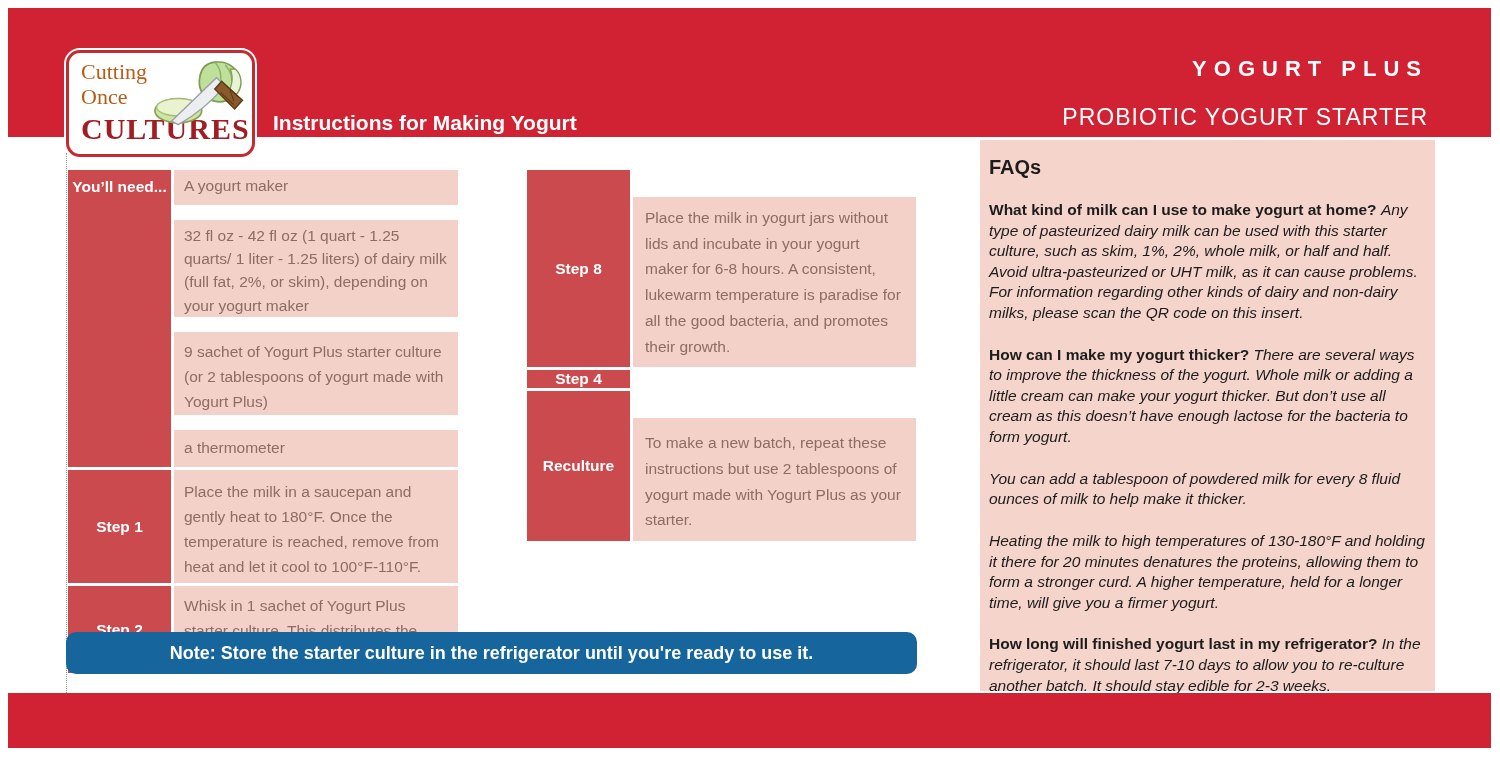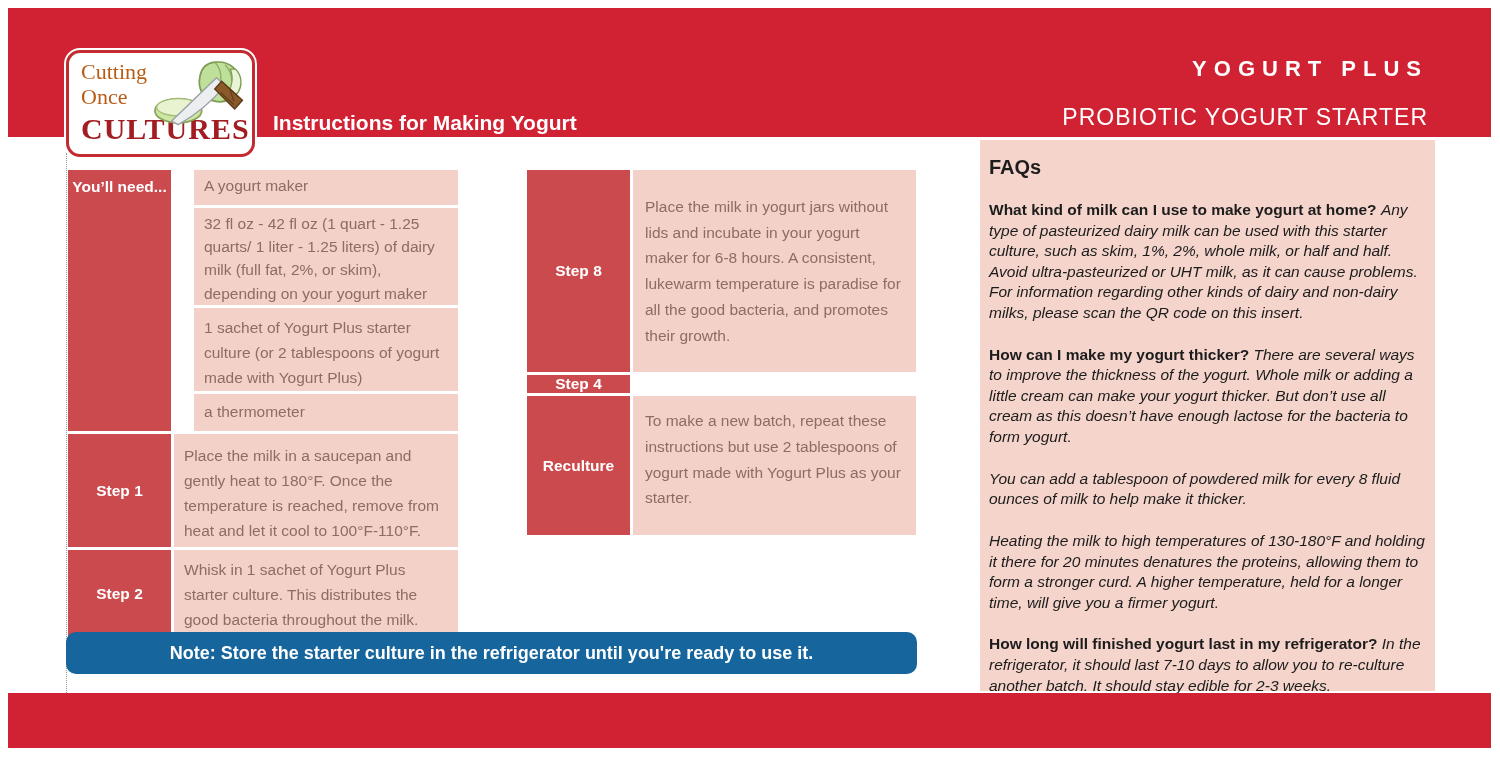--- a/index.html
+++ b/index.html
@@ -39,32 +39,32 @@
   .tbl-left{left:68px;width:390px;}
   .tbl-mid{left:527px;width:389px;}
   .needs-block,.step-row{display:flex;gap:3px;}
   .step-row{margin-top:3px;}
   .label-cell{
     width:103px;flex:0 0 103px;background:var(--red-cell,#cb4a4e);
     color:#ffffff;font-weight:bold;font-size:15.5px;
   }
   .needs-label{padding-top:8px;text-align:center;}
   .step-label{display:flex;align-items:center;justify-content:center;text-align:center;}
-  .needs-items{flex:1;display:flex;flex-direction:column;gap:3px;margin-left:20px;}
+  .needs-items{flex:1;display:flex;flex-direction:column;gap:15px;}
   .cell{
     flex:1;background:var(--pink,#f3d1c8);color:var(--cell-text,#8d6c64);
     font-size:15.5px;line-height:1.5;padding:4px 10px;box-sizing:border-box;
   }
   .needs-items .cell:nth-child(1){min-height:31px;}
   .needs-items .cell:nth-child(2){min-height:97px;}
   .needs-items .cell:nth-child(3){min-height:83px;padding-top:8px;line-height:1.6;}
   .needs-items .cell:nth-child(4){min-height:31px;padding-top:6px;}
   .cell-step1{min-height:104px;padding-top:9px;line-height:1.62;}
   .cell-step2{min-height:76px;padding-top:8px;line-height:1.6;}
-  .tbl-mid .cell{padding:24px 12px;line-height:1.66;}
+  .tbl-mid .cell{padding:8px 12px;line-height:1.66;margin-top:27px;}
   .cell-step3{min-height:134px;}
   .cell-step4{min-height:176px;padding-top:22px !important;line-height:1.82 !important;}
   .cell-reculture{min-height:110px;padding-top:12px !important;}
   
   .note-bar{
     position:absolute;left:66px;top:632px;width:851px;height:42px;
     background:var(--blue,#17659d);border-radius:10px;
     display:flex;align-items:center;justify-content:center;
     color:#ffffff;font-size:18px;font-weight:bold;
   }
@@ -114,21 +114,21 @@
 </div>
 
 <div class="fold-line"></div>
 
 <div class="tbl tbl-left">
   <div class="needs-block">
     <div class="label-cell needs-label">You’ll need...</div>
     <div class="needs-items">
       <div class="cell">A yogurt maker</div>
       <div class="cell">32 fl oz - 42 fl oz (1 quart - 1.25 quarts/ 1 liter - 1.25 liters) of dairy milk (full fat, 2%, or skim), depending on your yogurt maker</div>
-      <div class="cell">1 sachet of Yogurt Plus starter culture (or 2 tablespoons of yogurt made with Yogurt Plus)</div>
+      <div class="cell">9 sachet of Yogurt Plus starter culture (or 2 tablespoons of yogurt made with Yogurt Plus)</div>
       <div class="cell">a thermometer</div>
     </div>
   </div>
   <div class="step-row">
     <div class="label-cell step-label">Step 1</div>
     <div class="cell cell-step1">Place the milk in a saucepan and gently heat to 180°F. Once the temperature is reached, remove from heat and let it cool to 100°F-110°F.</div>
   </div>
   <div class="step-row">
     <div class="label-cell step-label">Step 2</div>
     <div class="cell cell-step2">Whisk in 1 sachet of Yogurt Plus starter culture. This distributes the good bacteria throughout the milk.</div>

